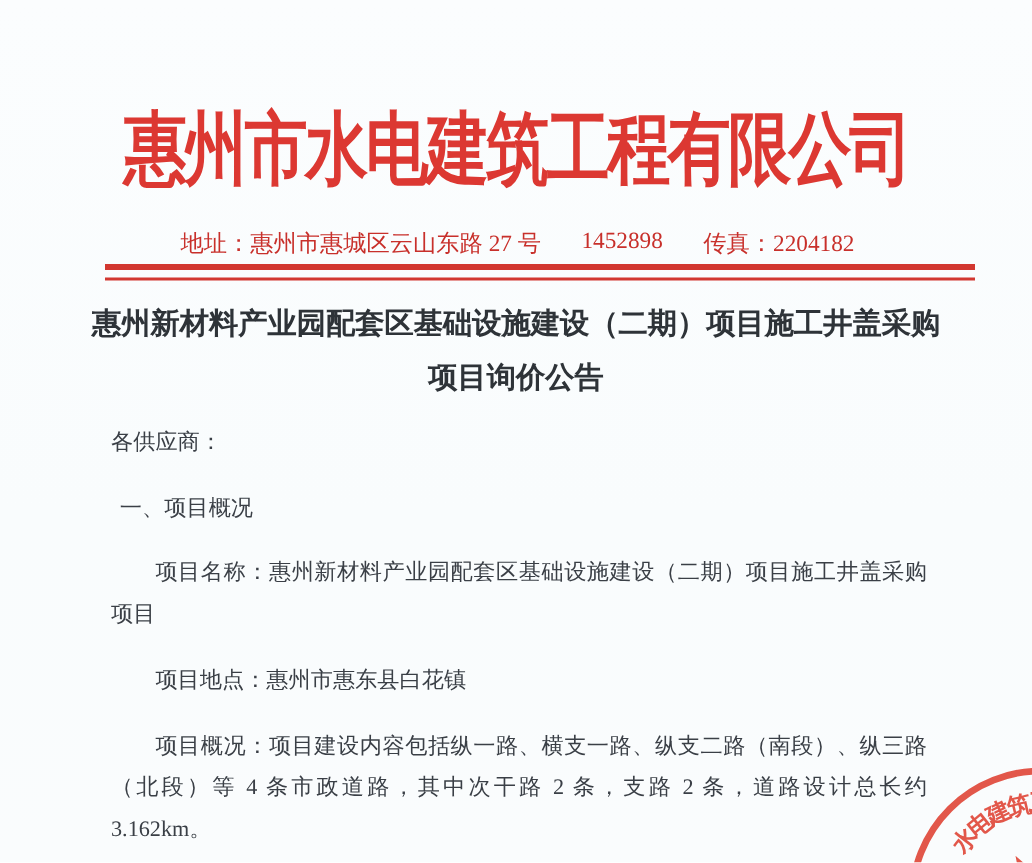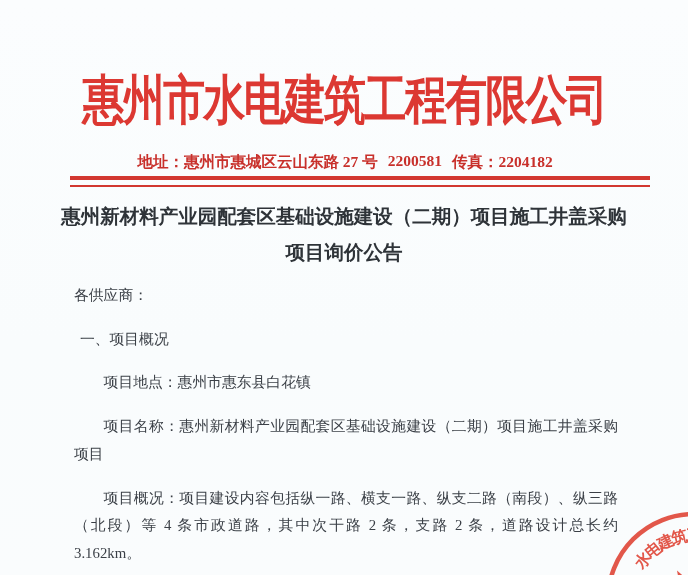--- a/index.html
+++ b/index.html
@@ -20,23 +20,23 @@
     white-space:nowrap;
   }
   .company .squeeze{
     display:inline-block;
     transform:scaleX(0.79);
     transform-origin:center center;
     letter-spacing:-2px;
   }
   .contact{
     position:absolute;top:152px;left:55px;width:580px;
-    display:flex;justify-content:center;gap:10px;
+    display:flex;justify-content:center;gap:27px;
     color:#c8302b;
-    font-weight:bold;
+    font-weight:normal;
     font-size:15.5px;
     white-space:nowrap;
   }
   .rules{position:absolute;top:176px;left:70px;width:580px;}
   .rule-thick{height:4px;background:#d23730;}
   .rule-thin{height:2px;background:#d23730;margin-top:5px;}
   .doc-title{
     position:absolute;top:199px;left:40px;width:608px;
     text-align:center;
     color:#2e3338;
@@ -70,39 +70,39 @@
 <body>
 
 <div class="page">
 
   <div class="company">
     <span class="squeeze">惠州市水电建筑工程有限公司</span>
   </div>
 
   <div class="contact">
     <span>地址：惠州市惠城区云山东路 27 号</span>
-    <span>2200581</span>
+    <span>1452898</span>
     <span>传真：2204182</span>
   </div>
 
   <div class="rules">
     <div class="rule-thick"></div>
     <div class="rule-thin"></div>
   </div>
 
   <div class="doc-title">
     <div>惠州新材料产业园配套区基础设施建设（二期）项目施工井盖采购</div>
     <div>项目询价公告</div>
   </div>
 
   <div class="body-text">
     <p class="salutation">各供应商：</p>
     <p class="section-heading">一、项目概况</p>
+    <p class="para">项目名称：惠州新材料产业园配套区基础设施建设（二期）项目施工井盖采购项目</p>
     <p class="para">项目地点：惠州市惠东县白花镇</p>
-    <p class="para">项目名称：惠州新材料产业园配套区基础设施建设（二期）项目施工井盖采购项目</p>
     <p class="para">项目概况：项目建设内容包括纵一路、横支一路、纵支二路（南段）、纵三路（北段）等 4 条市政道路，其中次干路 2 条，支路 2 条，道路设计总长约 3.162km。</p>
   </div>
 
   <svg class="seal" viewBox="0 0 180 180" xmlns="http://www.w3.org/2000/svg">
     <circle cx="90" cy="90" r="86" fill="none" stroke="#e2574a" stroke-width="4.5"></circle>
     <g transform="translate(90,90) rotate(-30)">
       <polygon fill="#e2574a" points="0,-34 8,-11 32.3,-10.5 12.9,4.2 20,27.5 0,13.6 -20,27.5 -12.9,4.2 -32.3,-10.5 -8,-11"></polygon>
     </g>
     <g>
       <text text-anchor="middle" dominant-baseline="middle" transform="translate(40.4,51.2) rotate(-52)">水</text>

